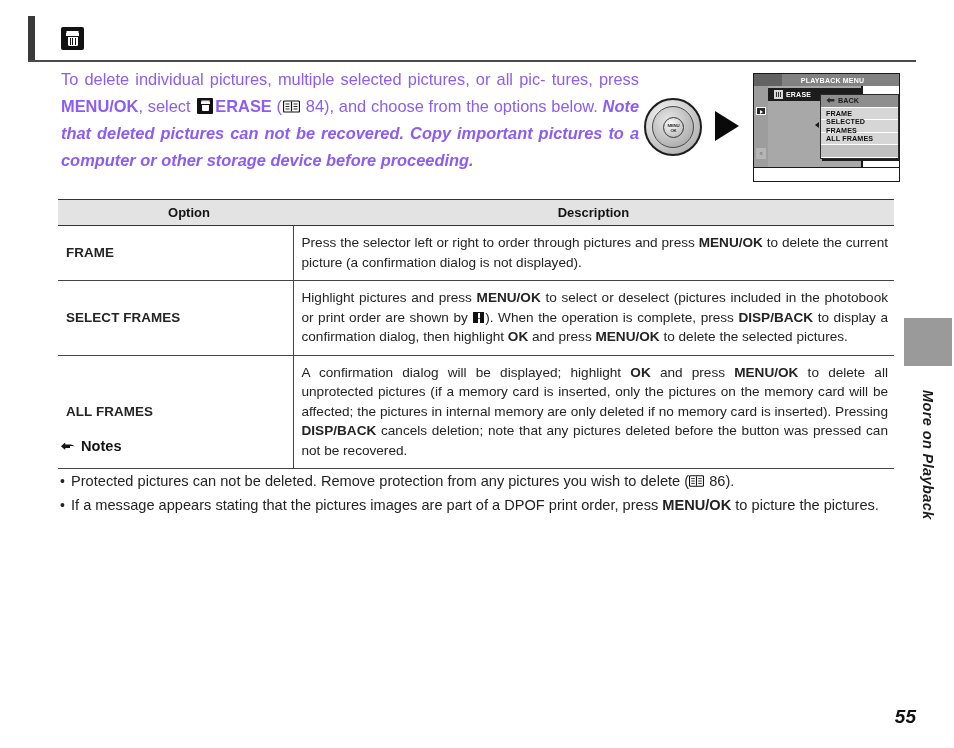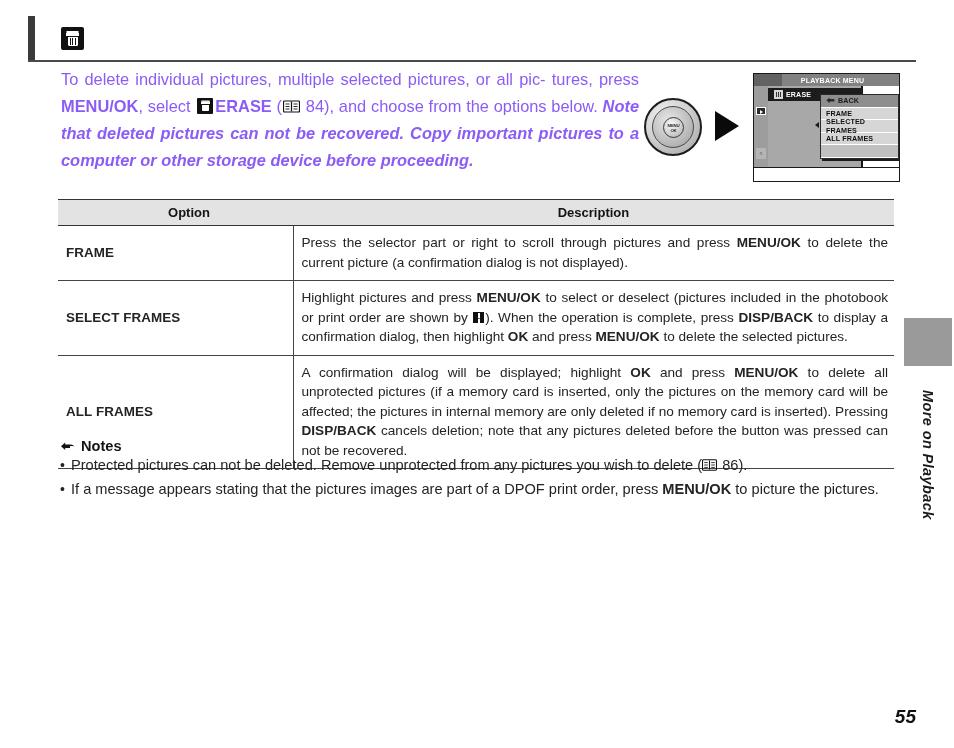--- a/index.html
+++ b/index.html
@@ -462,21 +462,21 @@
     top: 438px;
     width: 838px;
   }
   #notes-heading {
     display: flex;
     align-items: center;
     gap: 6px;
     font-size: 14.6px;
     font-weight: bold;
     color: #141414;
-    margin-bottom: 0;
+    margin-bottom: 16px;
   }
   .hand-icon {
     width: 15px; height: 13px;
     flex: 0 0 auto;
   }
   .hand-icon svg { display: block; }
   .note-item {
     display: flex;
     font-size: 14.6px;
     line-height: 22.5px;
@@ -634,21 +634,21 @@
 <table id="options-table">
   <thead>
     <tr>
       <th class="col-option">Option</th>
       <th>Description</th>
     </tr>
   </thead>
   <tbody>
     <tr>
       <td class="opt-name">FRAME</td>
-      <td class="opt-desc"><span>Press the selector part or right to scroll through pictures and press </span><span class="kbd">MENU/OK</span><span> to delete the current picture (a confirmation dialog is not displayed).</span></td>
+      <td class="opt-desc"><span>Press the selector left or right to order through pictures and press </span><span class="kbd">MENU/OK</span><span> to delete the current picture (a confirmation dialog is not displayed).</span></td>
     </tr>
     <tr>
       <td class="opt-name">SELECT FRAMES</td>
       <td class="opt-desc"><span>Highlight pictures and press </span><span class="kbd">MENU/OK</span><span> to select or deselect (pictures included in the photobook or print order are shown by </span><span class="photobook-icon"></span><span>).  When the operation is complete, press </span><span class="kbd">DISP/BACK</span><span> to display a confirmation dialog, then highlight </span><span class="kbd">OK</span><span> and press </span><span class="kbd">MENU/OK</span><span> to delete the selected pictures.</span></td>
     </tr>
     <tr>
       <td class="opt-name">ALL FRAMES</td>
       <td class="opt-desc"><span>A confirmation dialog will be displayed; highlight </span><span class="kbd">OK</span><span> and press </span><span class="kbd">MENU/OK</span><span> to delete all unprotected pictures (if a memory card is inserted, only the pictures on the memory card will be affected; the pictures in internal memory are only deleted if no memory card is inserted).  Pressing </span><span class="kbd">DISP/BACK</span><span> cancels deletion; note that any pictures deleted before the button was pressed can not be recovered.</span></td>
     </tr>
   </tbody>
@@ -658,21 +658,21 @@
   <div id="notes-heading">
     <span class="hand-icon">
         <svg viewBox="0 0 15 13" width="15" height="13">
           <path d="M1 6.2 L5.2 2.4 L5.2 4.6 L9 4.6 C11.5 4.6 13.6 5.2 14.5 6.4 C13.4 6.0 11.8 5.9 10 6.0 L10 7.9 L5.2 7.9 L5.2 10.1 Z" fill="#111"></path>
         </svg>
       </span>
     <span>Notes</span>
   </div>
   <div class="note-item">
     <span class="note-bullet">•</span>
-    <span class="note-text"><span>Protected pictures can not be deleted.  Remove unprotected from any pictures you wish to delete (</span><span class="book-icon-sm"><svg viewBox="0 0 15 12" width="15" height="12">
+    <span class="note-text"><span>Protected pictures can not be deleted.  Remove protection from any pictures you wish to delete (</span><span class="book-icon-sm"><svg viewBox="0 0 15 12" width="15" height="12">
             <rect x="0.5" y="0.8" width="14" height="10.4" rx="1" fill="none" stroke="#111" stroke-width="1.1"></rect>
             <line x1="7.5" y1="1.4" x2="7.5" y2="10.6" stroke="#111" stroke-width="1.1"></line>
             <line x1="2.2" y1="3.6" x2="5.8" y2="3.6" stroke="#111" stroke-width="0.85"></line>
             <line x1="2.2" y1="6" x2="5.8" y2="6" stroke="#111" stroke-width="0.85"></line>
             <line x1="2.2" y1="8.4" x2="5.8" y2="8.4" stroke="#111" stroke-width="0.85"></line>
             <line x1="9.2" y1="3.6" x2="12.8" y2="3.6" stroke="#111" stroke-width="0.85"></line>
             <line x1="9.2" y1="6" x2="12.8" y2="6" stroke="#111" stroke-width="0.85"></line>
             <line x1="9.2" y1="8.4" x2="12.8" y2="8.4" stroke="#111" stroke-width="0.85"></line>
           </svg></span><span> 86).</span></span>
   </div>

